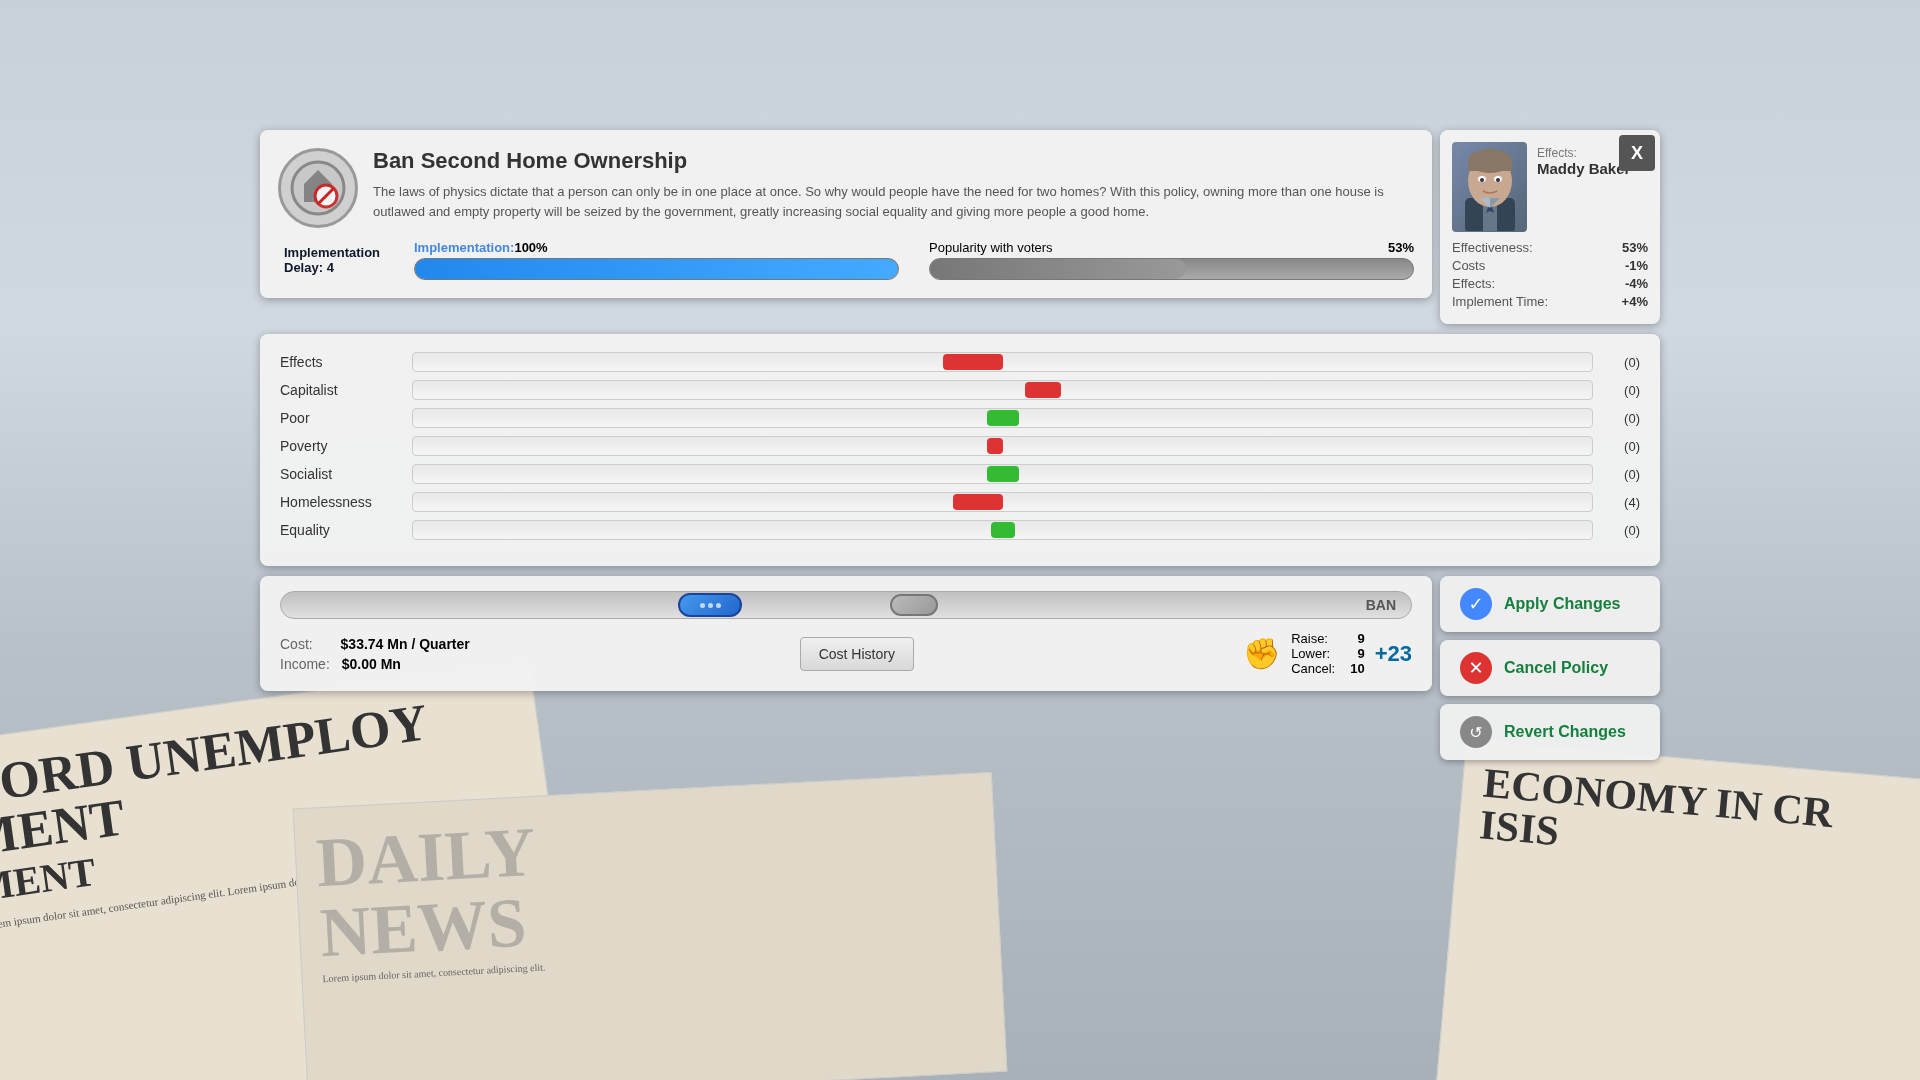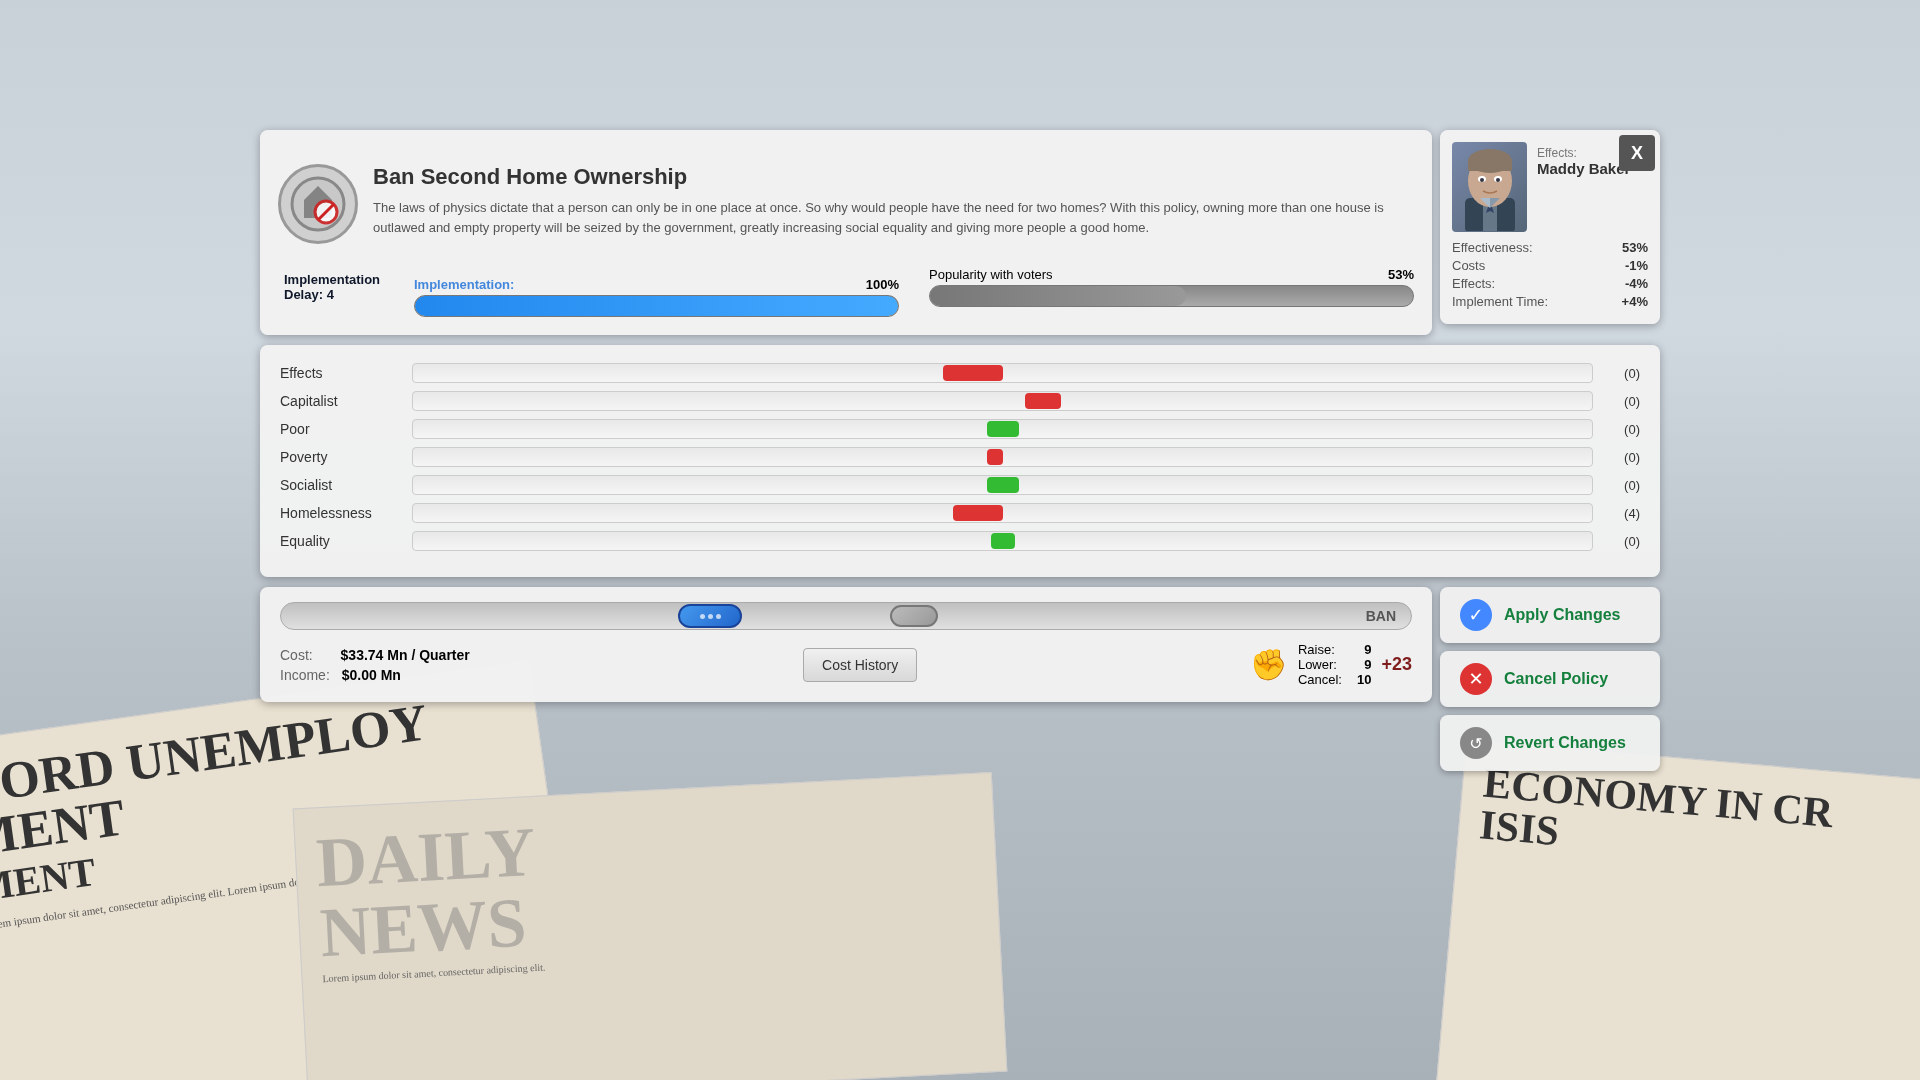--- a/index.html
+++ b/index.html
@@ -385,21 +385,21 @@
   </div>
 </div>
 
 <div class="main-content">
 
   <div class="layout-row">
 
     <div class="layout-left">
       <div style="background: rgba(242,242,242,0.97); border-radius: 8px; padding: 18px; box-shadow: 0 2px 8px rgba(0,0,0,0.3);">
 
-        <div style="display:flex; gap:15px; margin-bottom:12px;margin-top:16px;">
+        <div style="display:flex; gap:15px; margin-bottom:12px;">
           <div class="policy-icon">
             <svg width="56" height="56" viewBox="0 0 56 56">
               <circle cx="28" cy="28" r="26" fill="#c8c8c8" stroke="#888" stroke-width="3"></circle>
 
               <polygon points="28,10 42,24 42,42 14,42 14,24" fill="#666" opacity="0.7"></polygon>
               <rect x="22" y="30" width="12" height="12" fill="#888"></rect>
 
               <circle cx="36" cy="36" r="11" fill="white" stroke="#cc2222" stroke-width="3" opacity="0.9"></circle>
               <line x1="28" y1="44" x2="44" y2="28" stroke="#cc2222" stroke-width="3"></line>
             </svg>
@@ -409,21 +409,21 @@
             <div class="policy-description">The laws of physics dictate that a person can only be in one place at once. So why would people have the need for two homes? With this policy, owning more than one house is outlawed and empty property will be seized by the government, greatly increasing social equality and giving more people a good home.</div>
           </div>
         </div>
 
         <div style="display:flex; gap:20px; align-items:center;">
           <div style="color:#0f172a; font-size:13px; font-weight:bold; width:110px; flex-shrink:0;margin-left:6px;">
             <span>Implementation Delay:</span> <span>4</span>
           </div>
 
           <div style="flex:1;">
-            <div style="display:flex; justify-content:space-between; font-size:13px; margin-bottom:3px;margin-top:21px;">
+            <div style="display:flex; font-size:13px; margin-bottom:3px;">
               <span style="color:#4488dd; font-weight:bold;">Implementation:</span>
               <span style="font-weight:bold;">100%</span>
             </div>
             <div class="impl-bar-bg">
               <div class="impl-bar-fill" style="width:100%;"></div>
             </div>
           </div>
 
           <div style="flex:1; margin-left:10px;">
             <div style="display:flex; justify-content:space-between; font-size:13px; margin-bottom:3px;">
@@ -597,21 +597,21 @@
               </div>
               <div style="font-size:13px; display:flex; justify-content:space-between; gap:15px;">
                 <span>Lower:</span>
                 <span style="font-weight:bold;">9</span>
               </div>
               <div style="font-size:13px; display:flex; justify-content:space-between; gap:15px;">
                 <span>Cancel:</span>
                 <span style="font-weight:bold;">10</span>
               </div>
             </div>
-            <div style="font-size:18px; font-weight:bold; color:#7f1d1d;">+23</div>
+            <div style="font-size:22px; font-weight:bold; color:#0369a1;">+23</div>
           </div>
         </div>
 
       </div>
     </div>
 
     <div class="bottom-right">
       <div style="display:flex; flex-direction:column; gap:8px;">
 
         <button class="action-btn">

